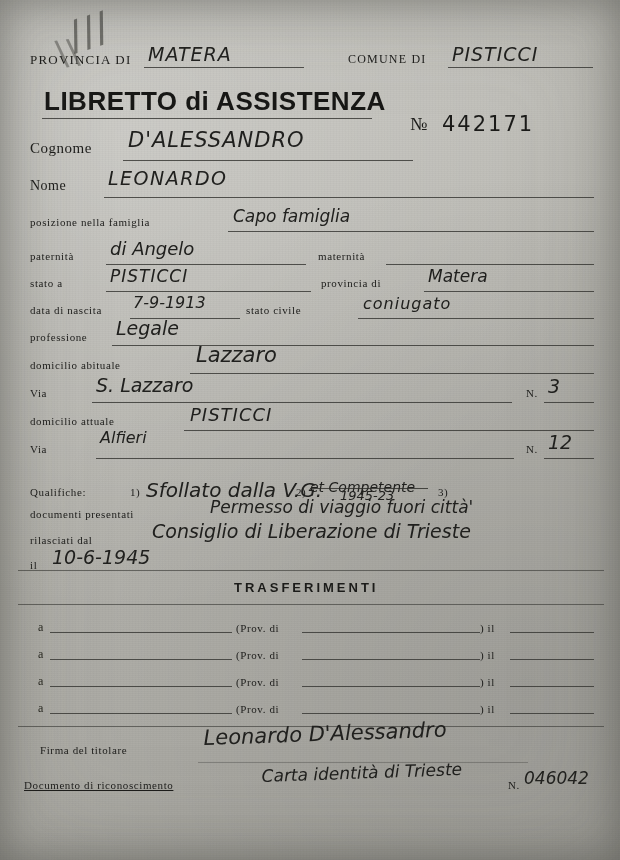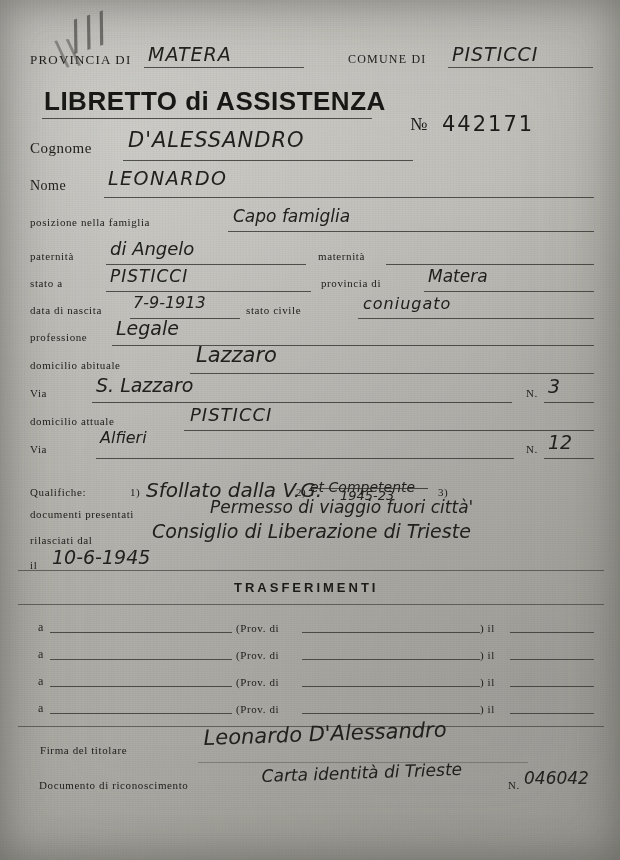--- a/index.html
+++ b/index.html
@@ -260,21 +260,21 @@
         <div class="line" style="left:492px;top:699px;width:84px;"></div>
       </div>
     </div>
 
     <div class="sep" style="top:712px;"></div>
 
     <div class="pr small" style="position:absolute;left:22px;top:730px;">Firma del titolare</div>
     <div class="hw" style="position:absolute;left:186px;top:712px;font-size:21px;transform:rotate(-2deg);">Leonardo D'Alessandro</div>
     <div class="line" style="left:180px;top:748px;width:330px;opacity:.35;"></div>
 
-    <div class="pr small" style="position:absolute;left:21px;top:765px;">Documento di riconoscimento</div>
+    <div class="pr small" style="position:absolute;left:6px;top:765px;text-decoration:underline;">Documento di riconoscimento</div>
     <div class="hw" style="position:absolute;left:244px;top:752px;font-size:17px;transform:rotate(-2deg);">Carta identità di Trieste</div>
     <div class="pr small" style="position:absolute;left:490px;top:765px;">N.</div>
     <div class="hw" style="position:absolute;left:506px;top:754px;font-size:17px;">046042</div>
 
   </div>
 
   <div class="edge-dark"></div>
 </div>
 
 </body></html>

